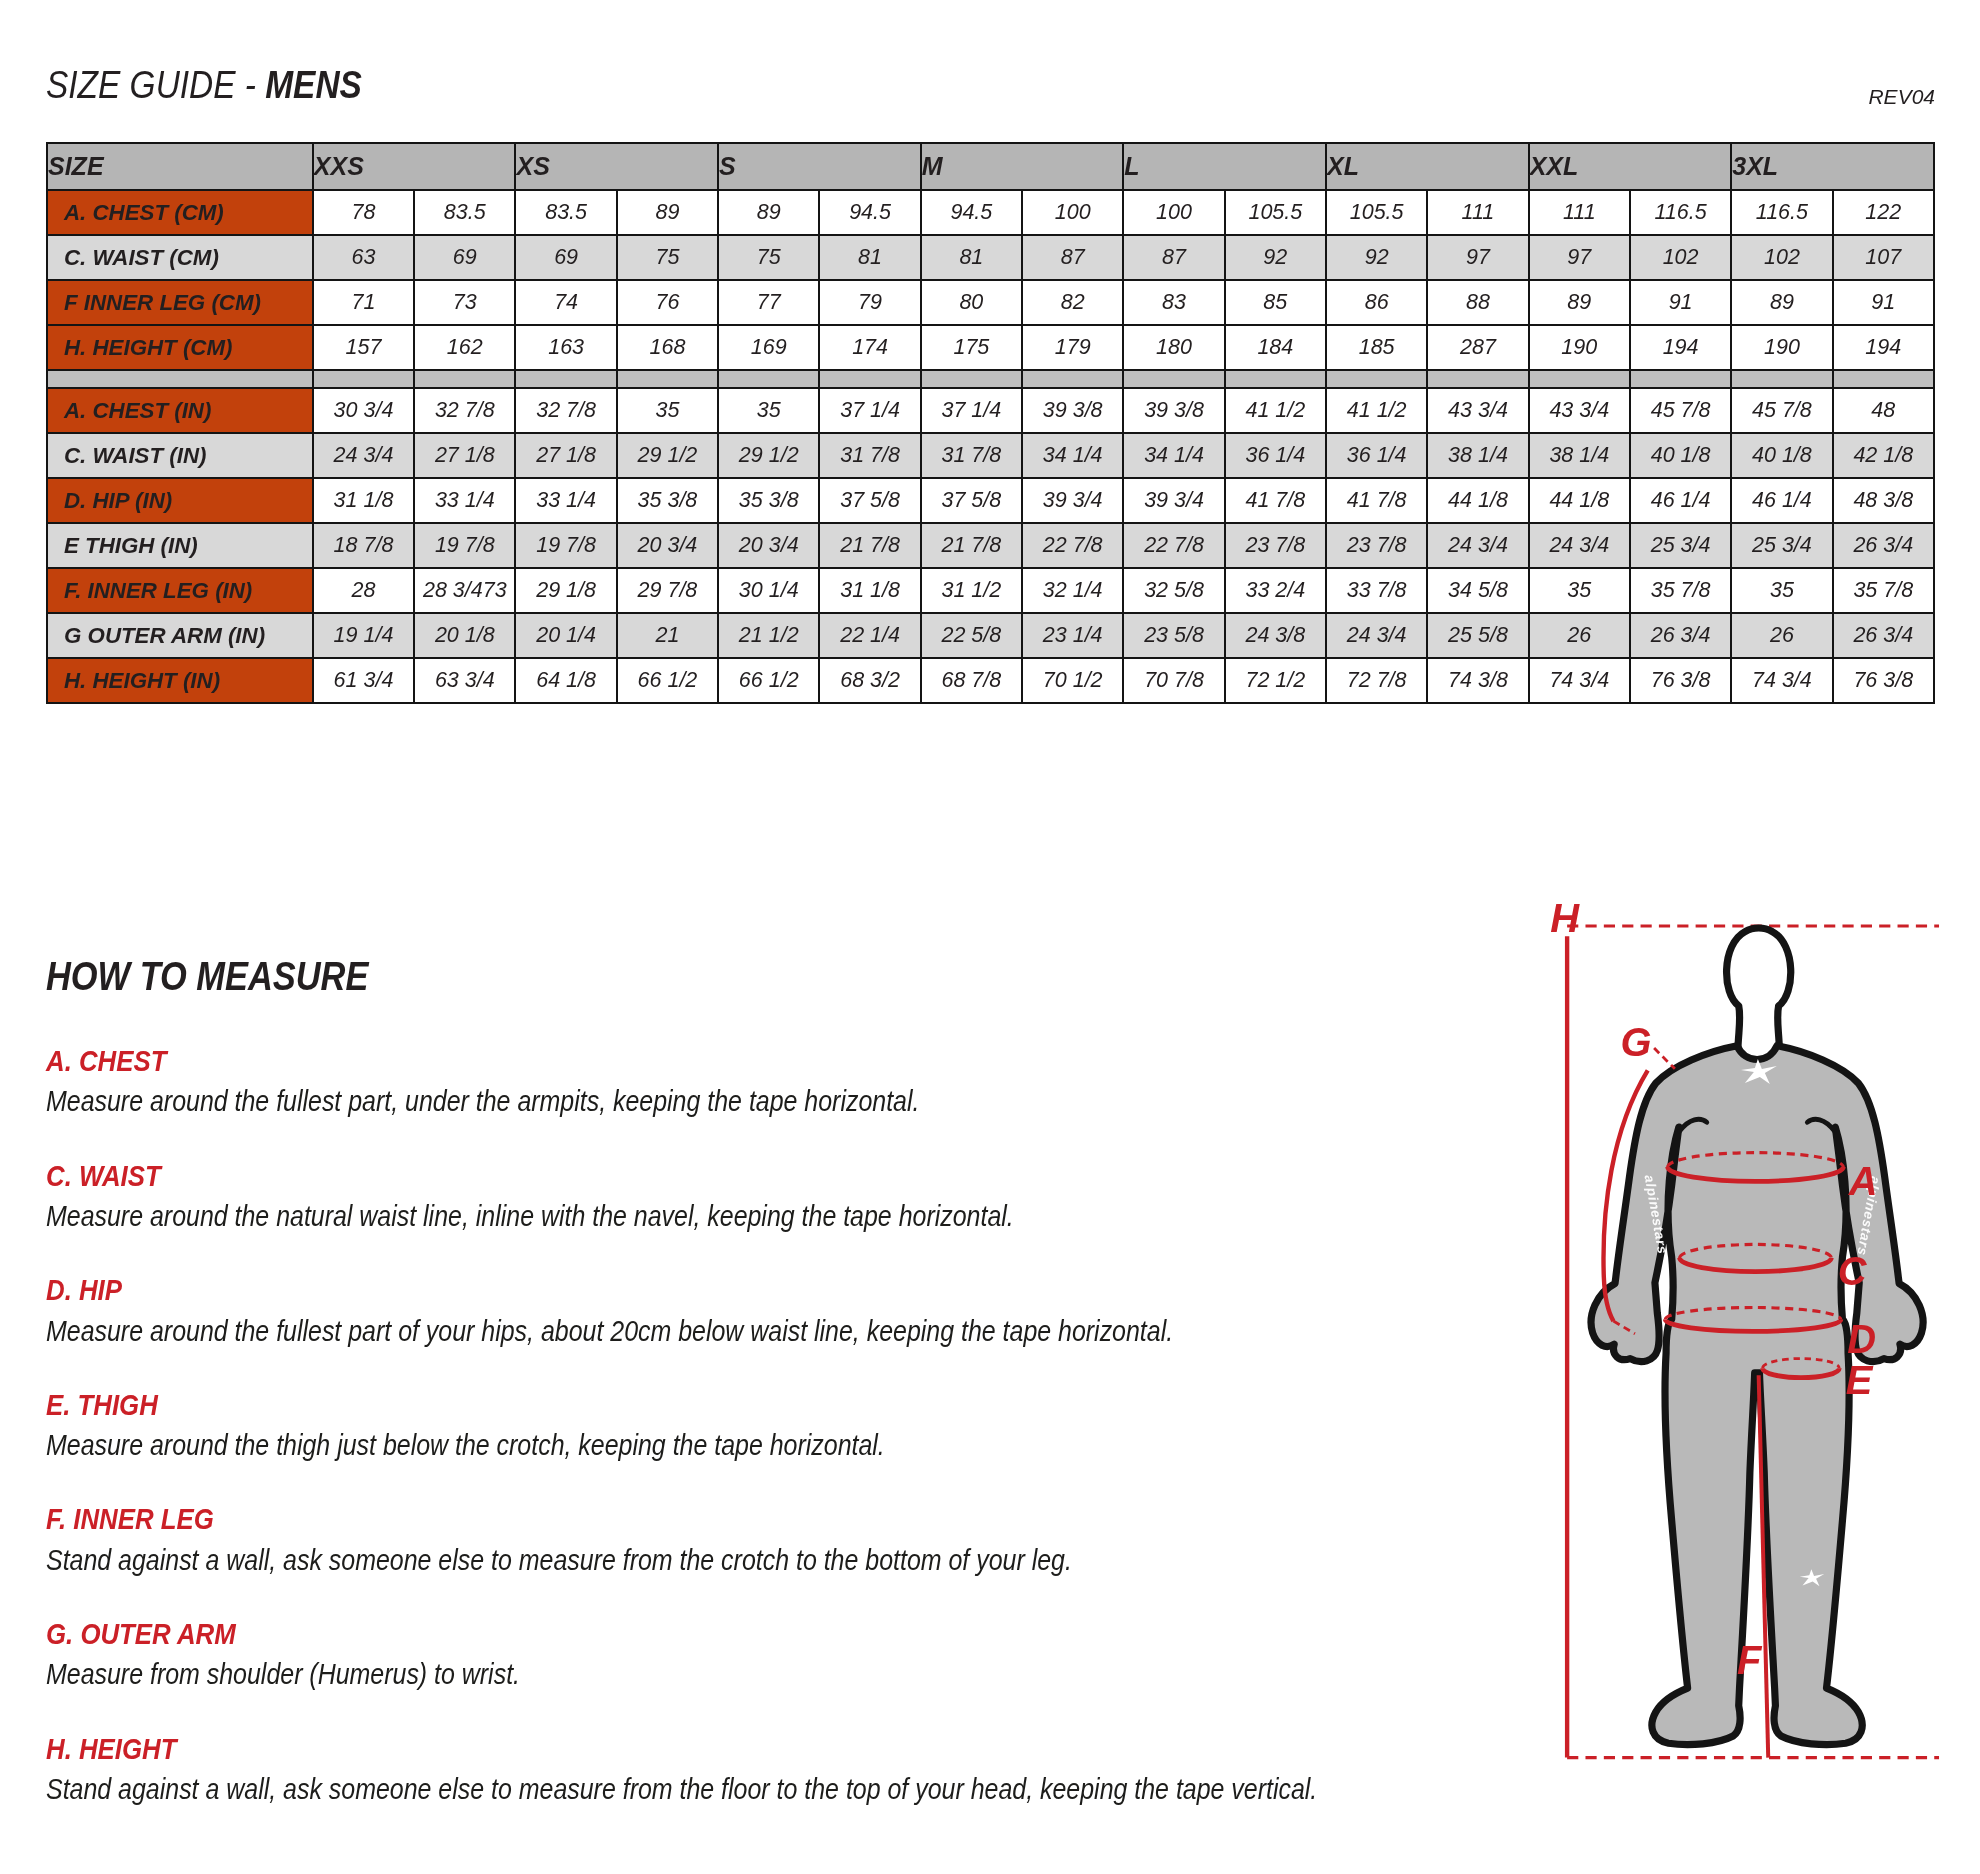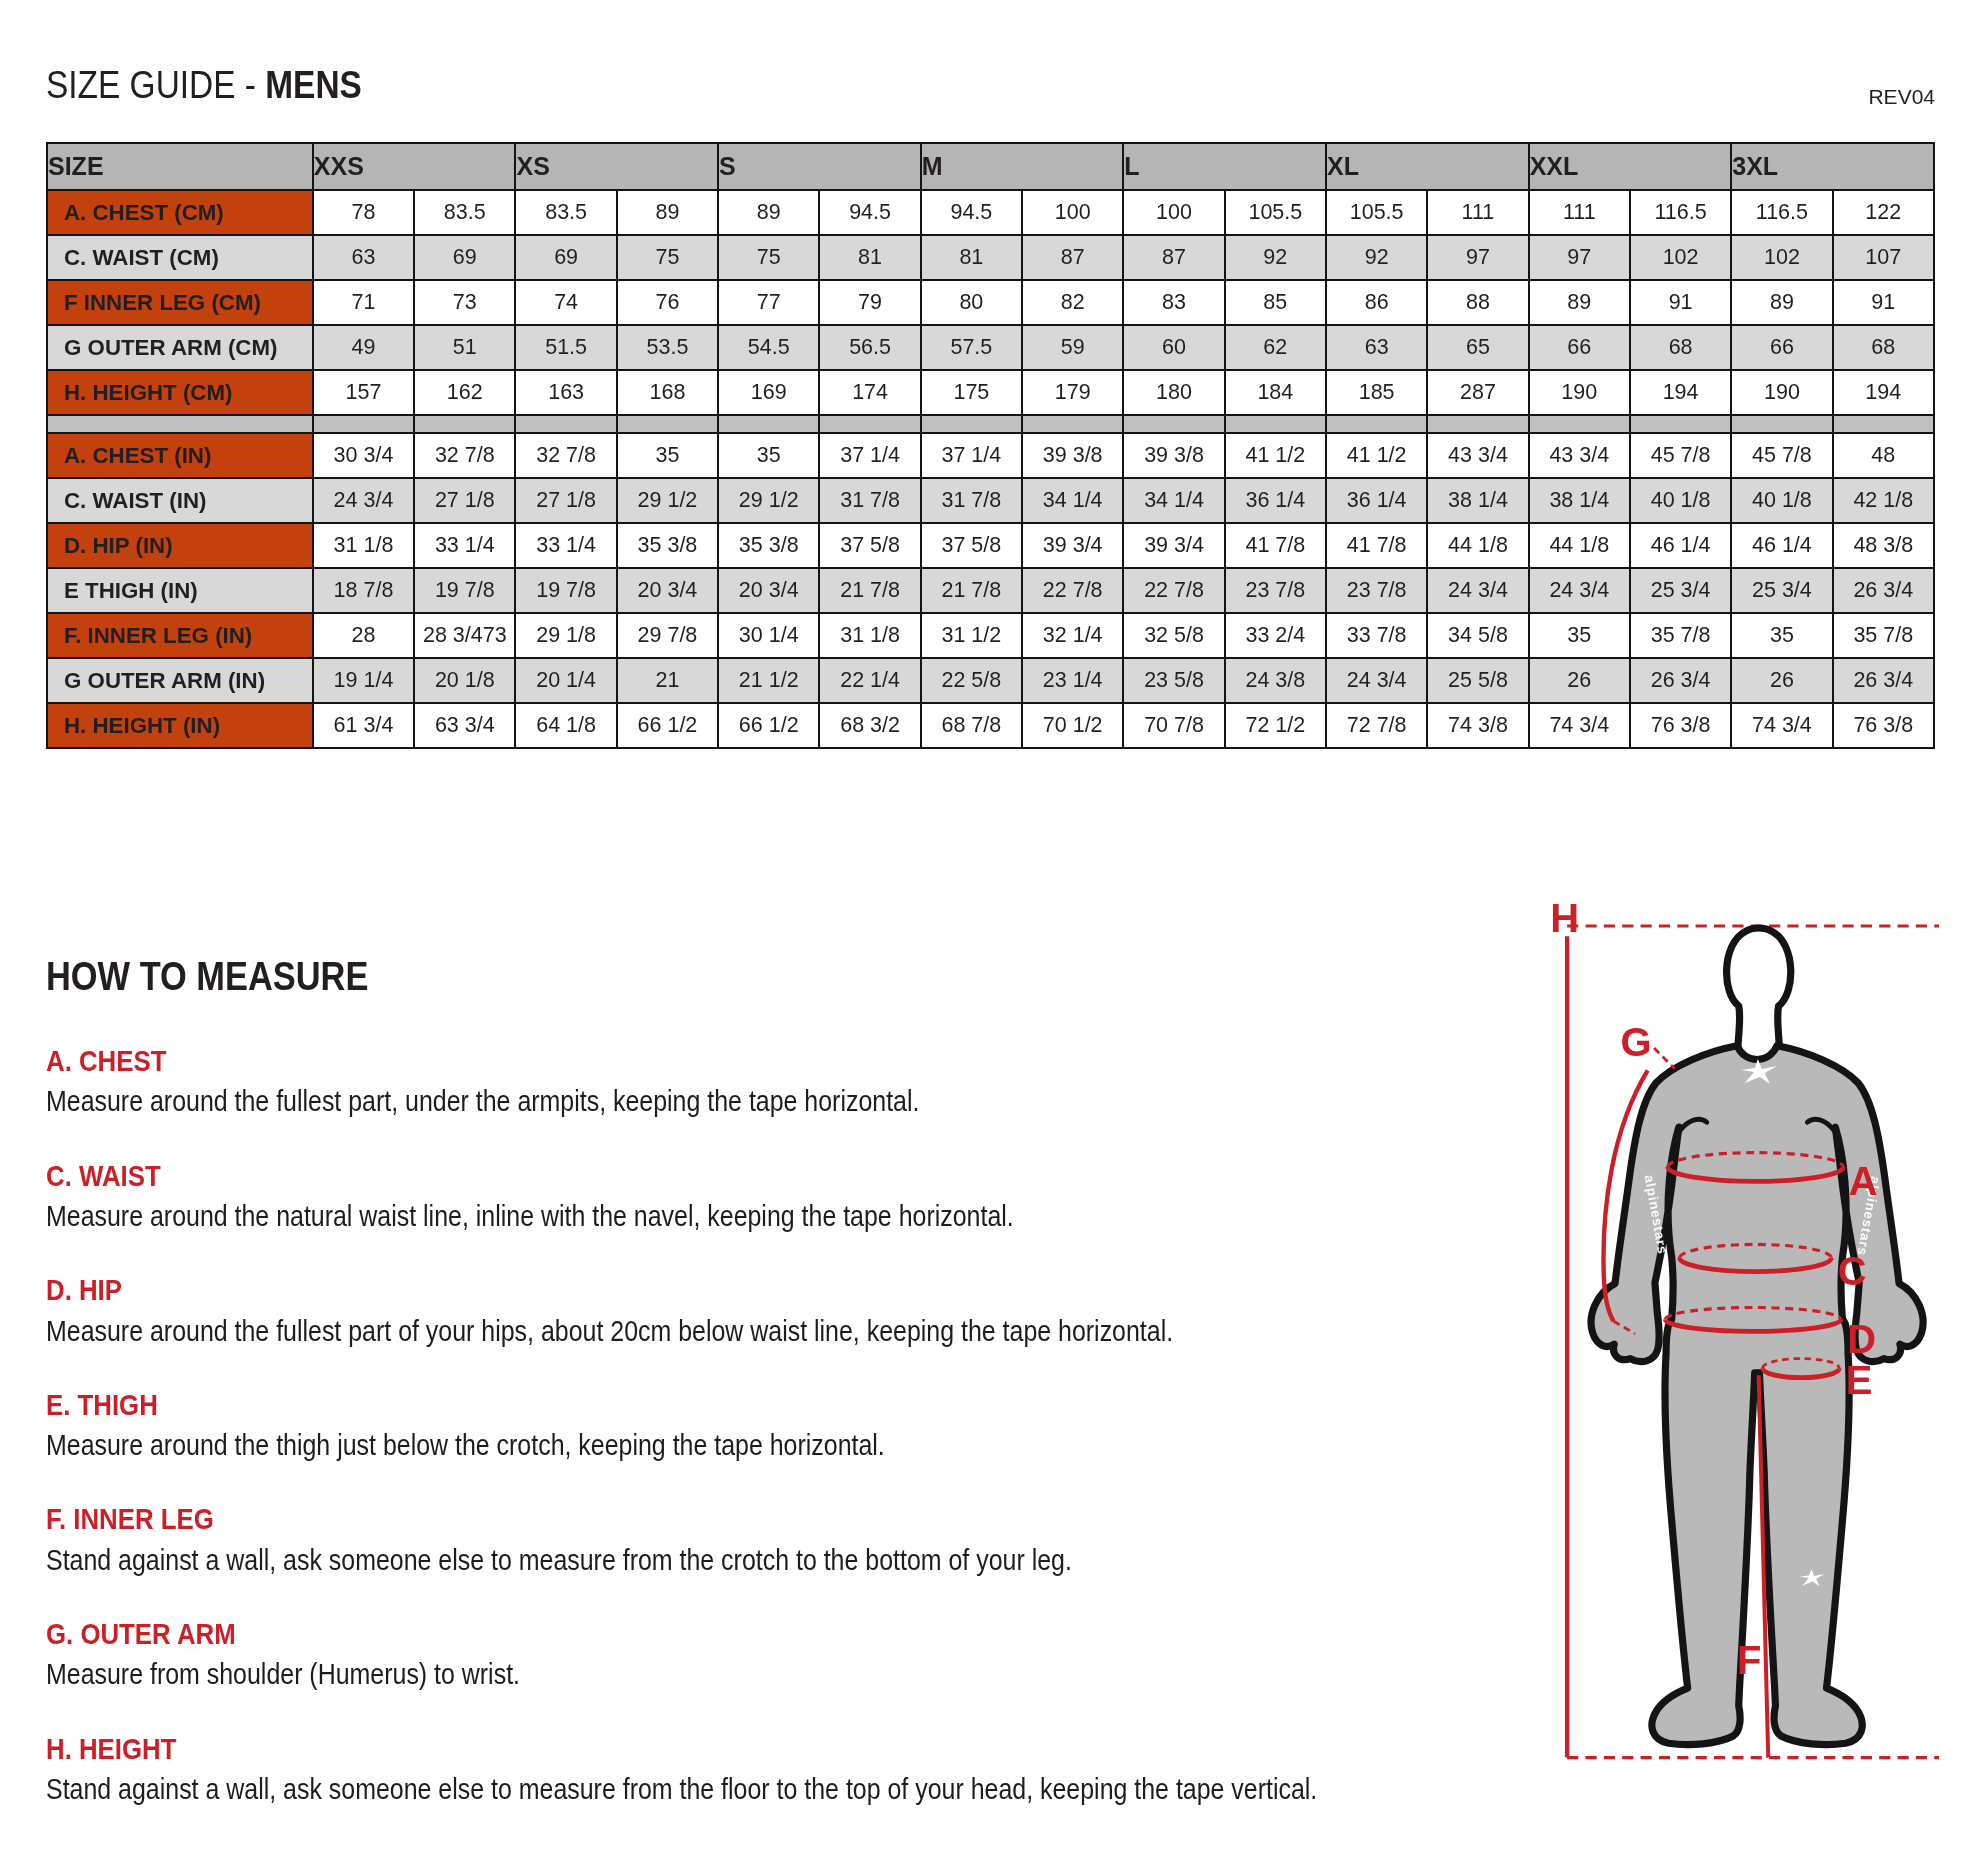--- a/index.html
+++ b/index.html
@@ -1,17 +1,17 @@
 <!DOCTYPE html>
 <html style="font-size:12.8px"><head>
 <meta charset="utf-8">
 <style>
   html,body{margin:0;padding:0;background:#fff;}
   .page{position:relative;width:1980px;height:1875px;background:#ffffff;overflow:hidden;
-        font-family:"Liberation Sans","DejaVu Sans",sans-serif;color:#231f20;}
+        font-family:"Liberation Sans","DejaVu Sans",sans-serif;color:#231f20;font-style:italic;}
 
   
   .title{position:absolute;left:46px;top:64px;font-size:38px;white-space:nowrap;
          transform:scaleX(0.88);transform-origin:left top;letter-spacing:0;}
   .title .bold{font-weight:700;}
   .rev{position:absolute;right:45px;top:85px;font-size:21px;}
 
   
   table.size-table{position:absolute;left:46px;top:142px;width:1889px;
         border-collapse:collapse;table-layout:fixed;}
@@ -132,39 +132,20 @@
           <td class="cell">80</td>
           <td class="cell">82</td>
           <td class="cell">83</td>
           <td class="cell">85</td>
           <td class="cell">86</td>
           <td class="cell">88</td>
           <td class="cell">89</td>
           <td class="cell">91</td>
           <td class="cell">89</td>
           <td class="cell">91</td>
-        </tr>
-        <tr class="alt">
-          <td class="row-label">G OUTER ARM (CM)</td>
-          <td class="cell">49</td>
-          <td class="cell">51</td>
-          <td class="cell">51.5</td>
-          <td class="cell">53.5</td>
-          <td class="cell">54.5</td>
-          <td class="cell">56.5</td>
-          <td class="cell">57.5</td>
-          <td class="cell">59</td>
-          <td class="cell">60</td>
-          <td class="cell">62</td>
-          <td class="cell">63</td>
-          <td class="cell">65</td>
-          <td class="cell">66</td>
-          <td class="cell">68</td>
-          <td class="cell">66</td>
-          <td class="cell">68</td>
         </tr>
         <tr>
           <td class="row-label">H. HEIGHT (CM)</td>
           <td class="cell">157</td>
           <td class="cell">162</td>
           <td class="cell">163</td>
           <td class="cell">168</td>
           <td class="cell">169</td>
           <td class="cell">174</td>
           <td class="cell">175</td>

